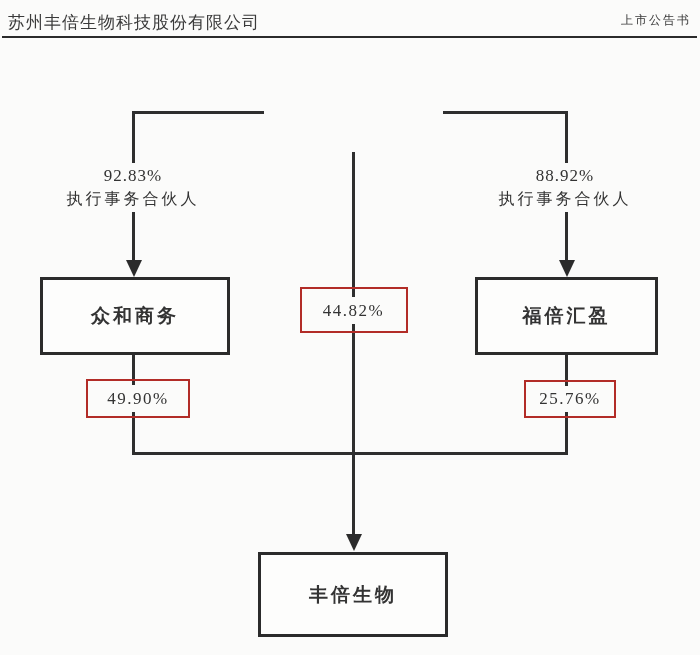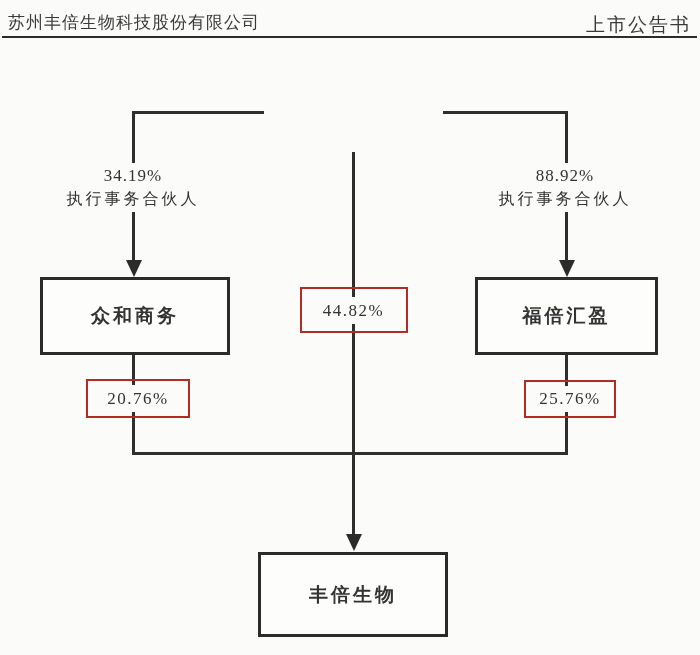--- a/index.html
+++ b/index.html
@@ -15,21 +15,21 @@
     color:#333;
   }
   
   .hdr-left{
     position:absolute;left:8px;top:11px;
     font-size:17px;letter-spacing:1px;color:#3a3a3a;
     white-space:nowrap;
   }
   .hdr-right{
     position:absolute;right:9px;top:12px;
-    font-size:19px;letter-spacing:2px;color:#3a3a3a;
+    font-size:12px;letter-spacing:2px;color:#3a3a3a;
     white-space:nowrap;
     text-align:center;
   }
   .hdr-rule{
     position:absolute;left:2px;right:3px;top:36px;height:2px;
     background:#2b2b2b;
   }
   
   .node{
     position:absolute;z-index:2;
@@ -91,32 +91,32 @@
   <div class="arrow-down" style="left:558.5px;top:260px;"></div>
 
   <div class="line" style="left:352px;top:152px;width:3px;height:385px;"></div>
   <div class="arrow-down" style="left:345.5px;top:534px;"></div>
 
   <div class="line" style="left:132px;top:355px;width:3px;height:100px;"></div>
   <div class="line" style="left:565px;top:355px;width:3px;height:100px;"></div>
   <div class="line" style="left:132px;top:452px;width:436px;height:3px;"></div>
 
   <div class="edge-label" style="left:48px;top:163px;width:170px;">
-    <span class="pct">34.19%</span>
+    <span class="pct">92.83%</span>
     <span class="role">执行事务合伙人</span>
   </div>
   <div class="edge-label" style="left:480px;top:163px;width:170px;">
     <span class="pct">88.92%</span>
     <span class="role">执行事务合伙人</span>
   </div>
 
   <div class="pct-label" style="left:309px;top:297px;width:89px;height:27px;">44.82%</div>
   <div class="red-box" style="left:300px;top:287px;width:108px;height:46px;"></div>
 
-  <div class="pct-label" style="left:95px;top:385px;width:86px;height:27px;">20.76%</div>
+  <div class="pct-label" style="left:95px;top:385px;width:86px;height:27px;">49.90%</div>
   <div class="red-box" style="left:86px;top:379px;width:104px;height:39px;"></div>
 
   <div class="pct-label" style="left:531px;top:386px;width:78px;height:26px;">25.76%</div>
   <div class="red-box" style="left:524px;top:380px;width:92px;height:38px;"></div>
 
   <div class="node" style="left:40px;top:277px;width:190px;height:78px;text-align:center;">众和商务</div>
   <div class="node" style="left:258px;top:552px;width:190px;height:85px;">丰倍生物</div>
   <div class="node" style="left:475px;top:277px;width:183px;height:78px;">福倍汇盈</div>
 
 </div>

